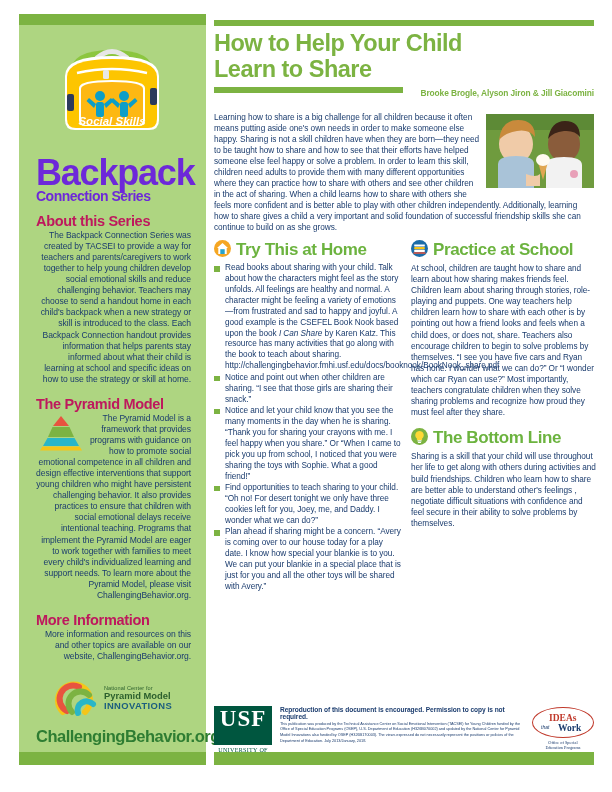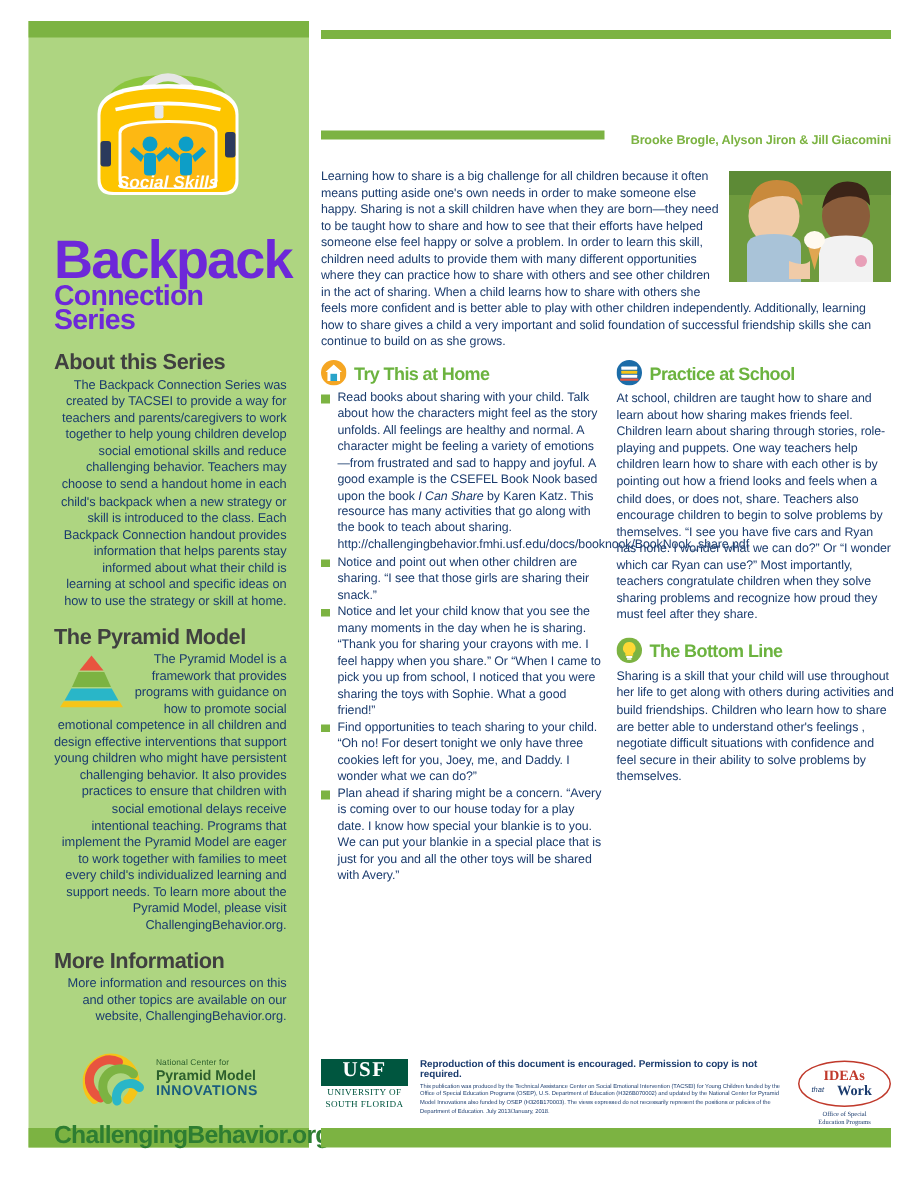--- a/index.html
+++ b/index.html
@@ -28,24 +28,24 @@
   .backpack-wrap {
     position: absolute; left: 0; top: 14px; width: 187px; height: 120px;
   }
   .sidebar-inner { position: absolute; left: 17px; top: 143px; width: 155px; }
 
   .bp-title {
     font-weight: bold; color: #6d28d9; line-height: 0.88;
     letter-spacing: -1.2px;
   }
   .bp-title .l1 { font-size: 36px; display: block; }
-  .bp-title .l2 { font-size: 19px; display: block; letter-spacing: -0.5px; margin-top: 1px;}
+  .bp-title .l2 { font-size: 14px; display: block; letter-spacing: -0.5px; margin-top: 1px;}
 
   .sb-head {
-    color: #404040; font-weight: bold; font-size: 14.5px;
+    color: #be185d; font-weight: bold; font-size: 14.5px;
     margin-top: 11px; margin-bottom: 1px; letter-spacing: -0.3px;
   }
   .sb-body {
     color: #1b3c6e; font-size: 8.55px; line-height: 1.295;
     text-align: right; letter-spacing: -0.06px;
   }
   .pyramid-img {
     float: left; width: 44px; height: 37px; margin: 2px 5px 0 3px;
   }
   .pmi-logo {
@@ -86,22 +86,22 @@
     float: right; width: 108px; height: 74px; margin: 2px 0 3px 7px;
     background: #6a8f3c; position: relative; overflow: hidden;
     border: 0;
   }
 
   .cols { position: absolute; left: 214px; top: 240px; width: 383px; height: 450px; }
   .col-l { position: absolute; left: 0; top: 0; width: 188px; }
   .col-r { position: absolute; left: 197px; top: 0; width: 186px; }
 
   .sec-head {
-    display: flex; align-items: center; gap: 5px;
-    color: #6cb33f; font-weight: bold; font-size: 12px;
+    display: flex; align-items: flex-start; gap: 5px;
+    color: #6cb33f; font-weight: bold; font-size: 17px;
     letter-spacing: -0.4px; margin-bottom: 3px;
   }
   .sec-icon { width: 17px; height: 17px; flex: 0 0 17px; }
 
   ul.bullets { list-style: none; }
   ul.bullets li {
     position: relative; padding-left: 11px;
     color: #1b3c6e; font-size: 8.25px; line-height: 1.325;
     margin-bottom: 0.5px; letter-spacing: -0.05px;
   }
@@ -113,22 +113,22 @@
     color: #1b3c6e; font-size: 8.25px; line-height: 1.345; letter-spacing: -0.05px;
   }
   .spacer-bottom { height: 10px; }
   em { font-style: italic; }
 
   
   .footer { position: absolute; left: 214px; top: 698px; width: 380px; height: 67px; }
   .usf-logo { position: absolute; left: 0; top: 8px; width: 58px; }
   .usf-box {
     background: #00563F; color: #fff; font-family: "Liberation Serif", serif;
-    font-weight: bold; font-size: 14px; text-align: center; letter-spacing: 1px;
-    padding: 1px 0 2px 0; line-height: 1.05;
+    font-weight: bold; font-size: 23px; text-align: center; letter-spacing: 1px;
+    padding: 1px 0 14px 0; line-height: 1.05;
   }
   .usf-sub {
     font-family: "Liberation Serif", serif; color: #00563F; font-size: 6.1px;
     text-align: center; letter-spacing: .3px; line-height: 1.35; margin-top: 1px;
   }
   .foot-text { position: absolute; left: 66px; top: 8px; width: 242px; }
   .foot-head {
     color: #1b3c6e; font-weight: bold; font-size: 6.6px; letter-spacing: -0.05px;
     margin-bottom: 1.5px;
   }
@@ -231,20 +231,24 @@
           <div class="pmi-t2">Pyramid Model</div>
           <div class="pmi-t3">INNOVATIONS</div>
         </div>
       </div>
 
       <div class="cb-url">ChallengingBehavior.org</div>
     </div>
   </div>
 
   <div class="hdr-rule-top"></div>
+  <div class="doc-title">
+    <div>How to Help Your Child</div>
+    <div>Learn to Share</div>
+  </div>
   <div class="hdr-rule-bot"></div>
   <div class="byline">Brooke Brogle, Alyson Jiron &amp; Jill Giacomini</div>
 
   <div class="intro">
     <span class="photo">
       <svg width="108" height="74" viewBox="0 0 108 74">
         <rect width="108" height="74" fill="#6f9b3e"></rect>
         <rect y="0" width="108" height="16" fill="#5d8a36"></rect>
 
         <ellipse cx="30" cy="30" rx="17" ry="19" fill="#f0cba8"></ellipse>

